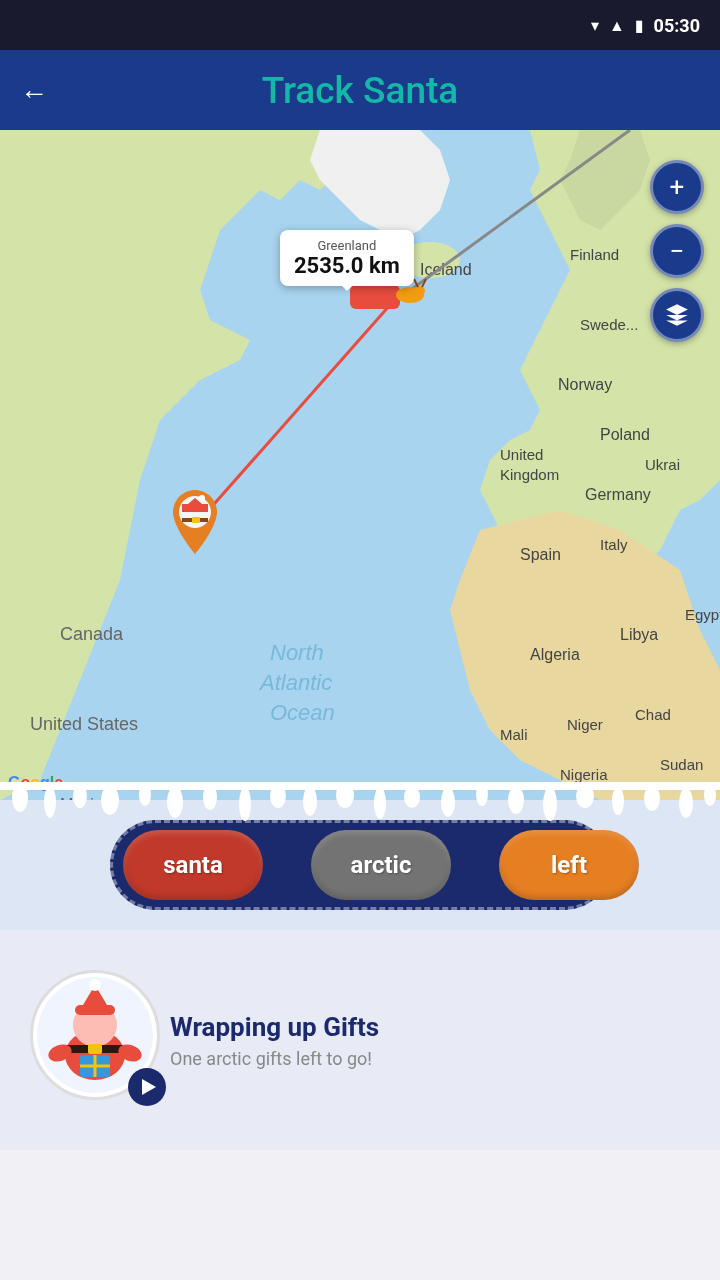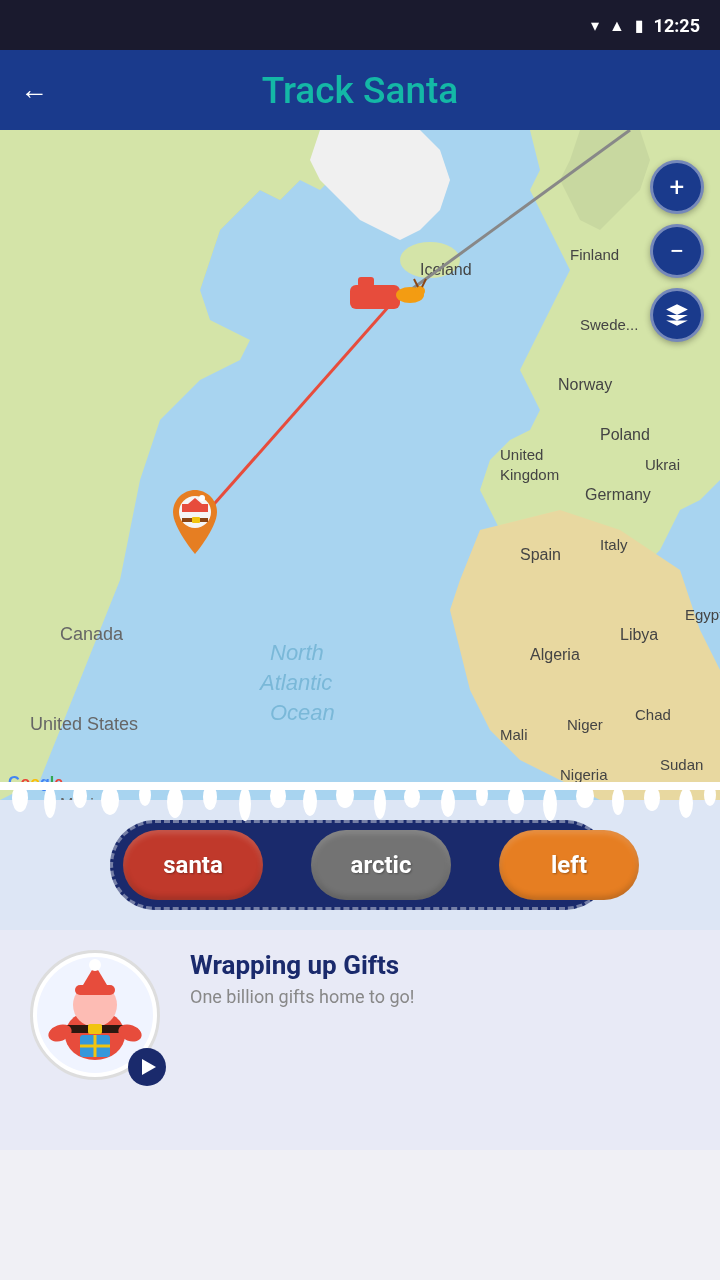--- a/index.html
+++ b/index.html
@@ -192,22 +192,22 @@
       overflow: hidden;
       z-index: 3;
     }
 
     
     #info-panel {
       width: 720px;
       height: 220px;
       background: #e8eaf6;
       display: flex;
+      align-items: center;
       padding: 20px 30px;
-      gap: 20px;
     }
     #santa-illustration {
       width: 140px;
       height: 140px;
       flex-shrink: 0;
       position: relative;
     }
     .santa-circle {
       width: 130px;
       height: 130px;
@@ -252,21 +252,21 @@
       color: #888;
     }
   </style>
 </head>
 <body>
 
 <div id="status-bar">
   <span class="status-icon">▾</span>
   <span class="status-icon">▲</span>
   <span class="status-icon">▮</span>
-  <span class="status-time">12:25</span>
+  <span class="status-time">05:30</span>
 </div>
 
 <div id="header">
   <button id="back-button">←</button>
   <span id="header-title">Track Santa</span>
 </div>
 
 <div id="map-container">
   <svg id="map-svg" viewBox="0 0 720 670" xmlns="http://www.w3.org/2000/svg">
 
@@ -323,20 +323,24 @@
       <rect x="8" y="-8" width="16" height="10" rx="3" fill="#e74c3c"></rect>
 
       <ellipse cx="60" cy="10" rx="14" ry="8" fill="#f39c12"></ellipse>
       <circle cx="70" cy="6" r="5" fill="#f39c12"></circle>
 
       <line x1="68" y1="2" x2="64" y2="-6" stroke="#8b4513" stroke-width="2"></line>
       <line x1="72" y1="2" x2="76" y2="-6" stroke="#8b4513" stroke-width="2"></line>
     </g>
   </svg>
 
+  <div id="distance-popup">
+    <div class="popup-label">Greenland</div>
+    <div class="popup-distance">2535.0 km</div>
+  </div>
 
   <div id="home-pin">
     <svg viewBox="0 0 54 64" width="54" height="64">
 
       <path d="M27,0 C15,0 5,10 5,22 C5,38 27,64 27,64 C27,64 49,38 49,22 C49,10 39,0 27,0 Z" fill="#e67e22"></path>
 
       <circle cx="27" cy="22" r="16" fill="#f5f5f5"></circle>
       <rect x="14" y="14" width="26" height="8" rx="0" fill="#e74c3c"></rect>
       <path d="M27,8 L34,14 L20,14 Z" fill="#e74c3c"></path>
       <circle cx="34" cy="8" r="3" fill="white"></circle>
@@ -427,15 +431,15 @@
         <line x1="60" y1="80" x2="60" y2="102" stroke="#f1c40f" stroke-width="3"></line>
         <line x1="45" y1="91" x2="75" y2="91" stroke="#f1c40f" stroke-width="3"></line>
       </svg>
     </div>
     <div id="play-button">
       <div class="play-triangle"></div>
     </div>
   </div>
   <div id="info-text">
     <div id="info-title">Wrapping up Gifts</div>
-    <div id="info-subtitle">One billion gifts home to go!</div>
+    <div id="info-subtitle">One arctic gifts left to go!</div>
   </div>
 </div>
 
 </body></html>

